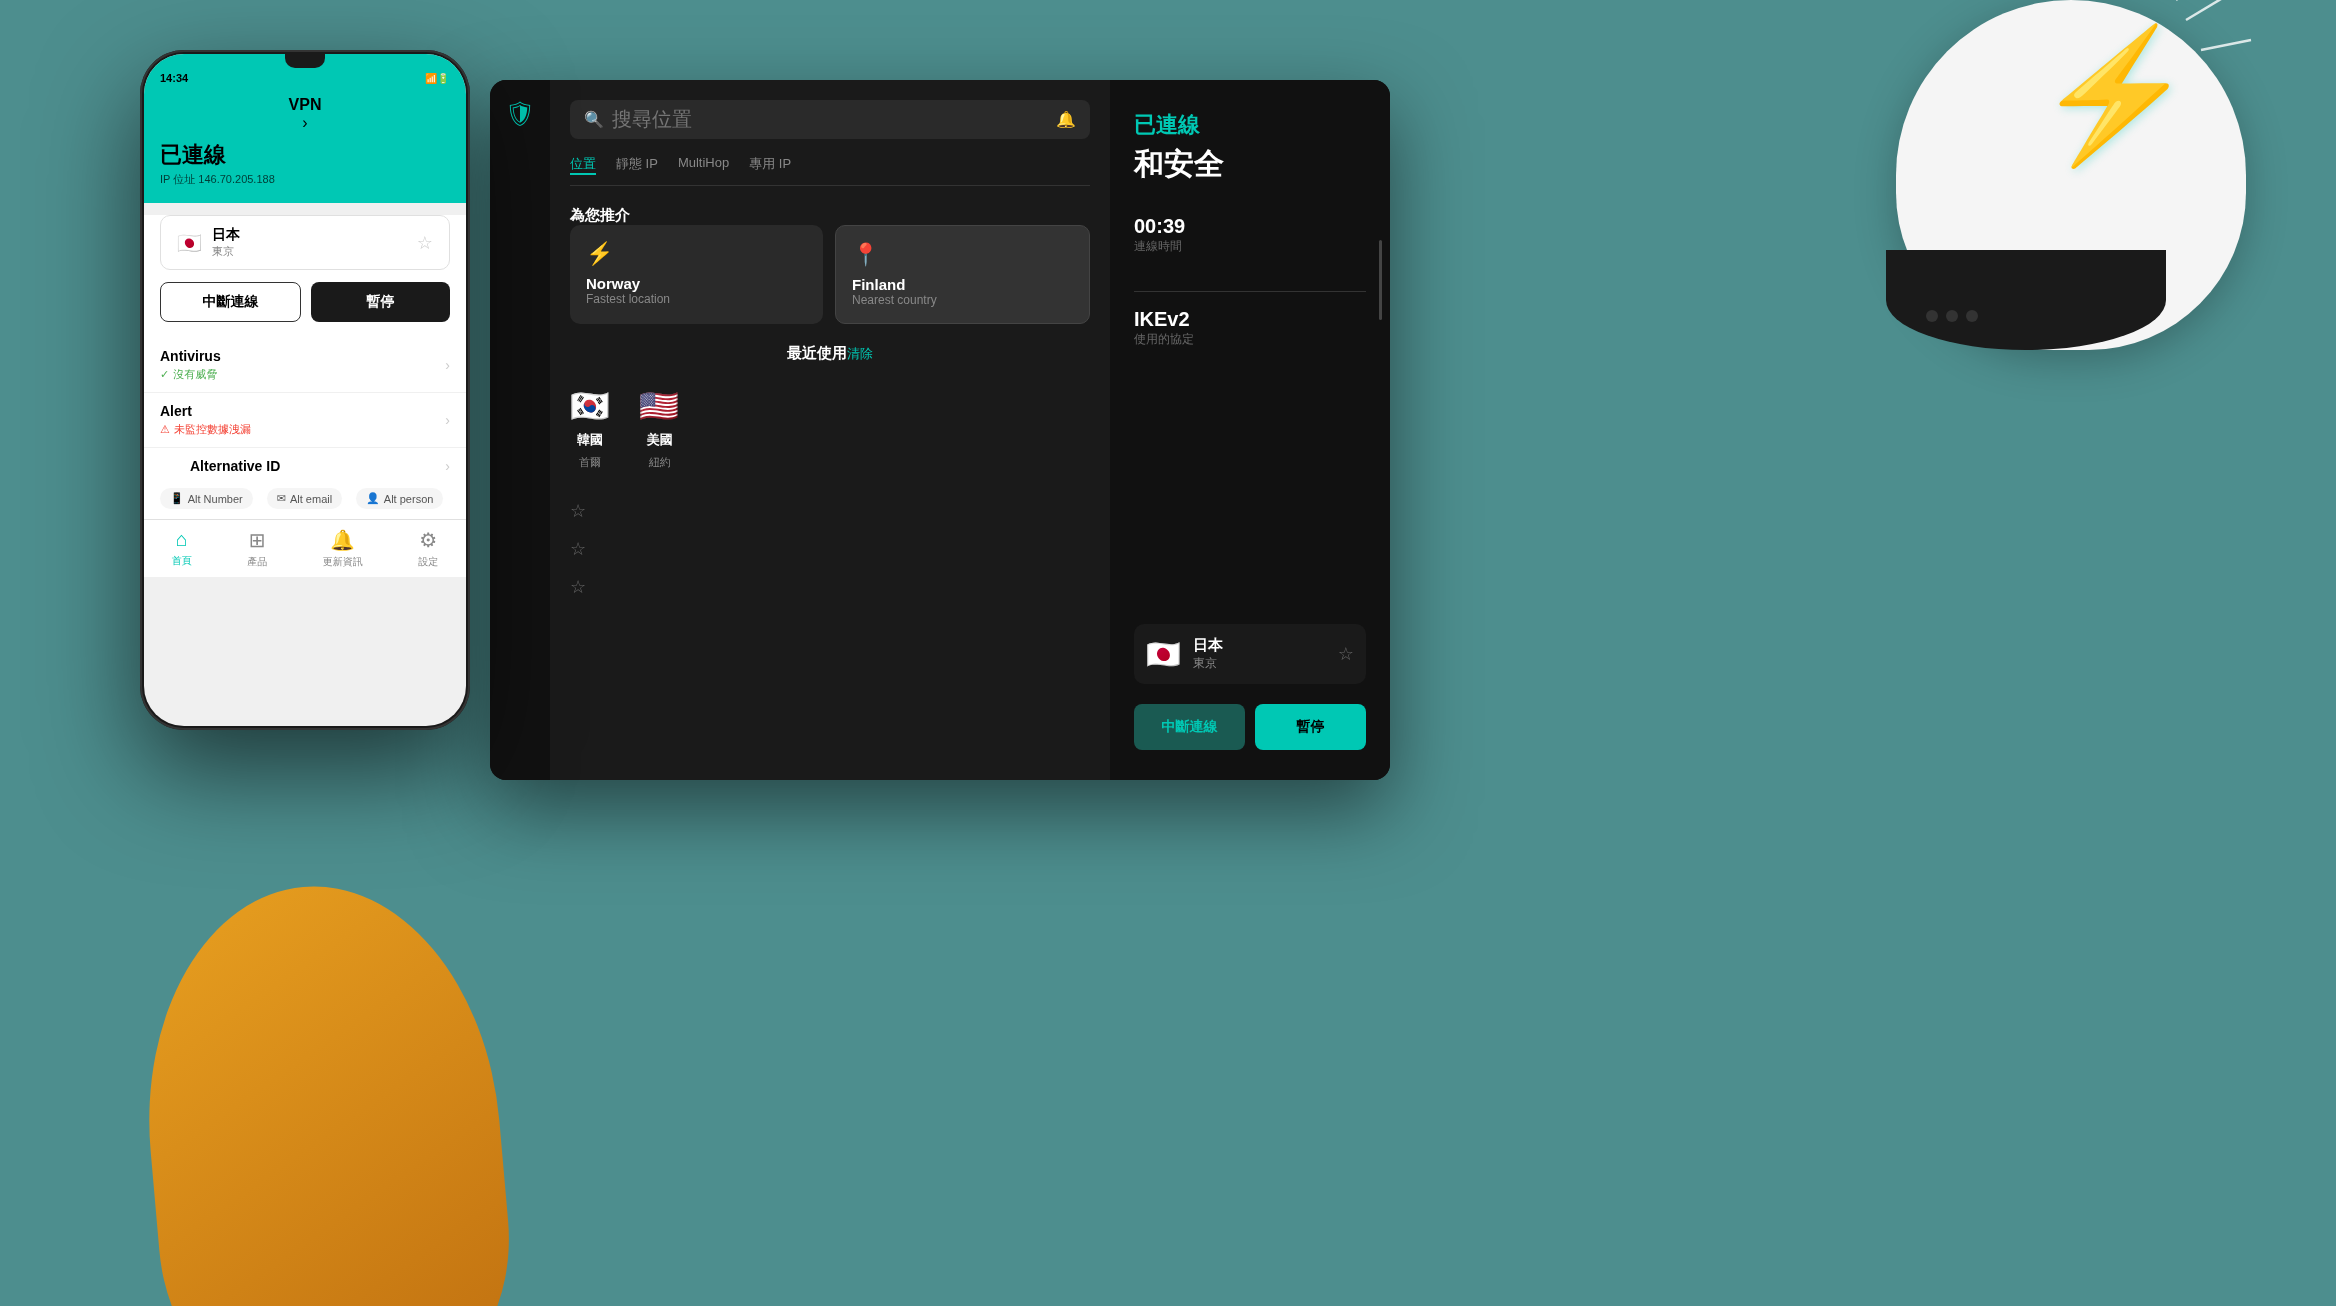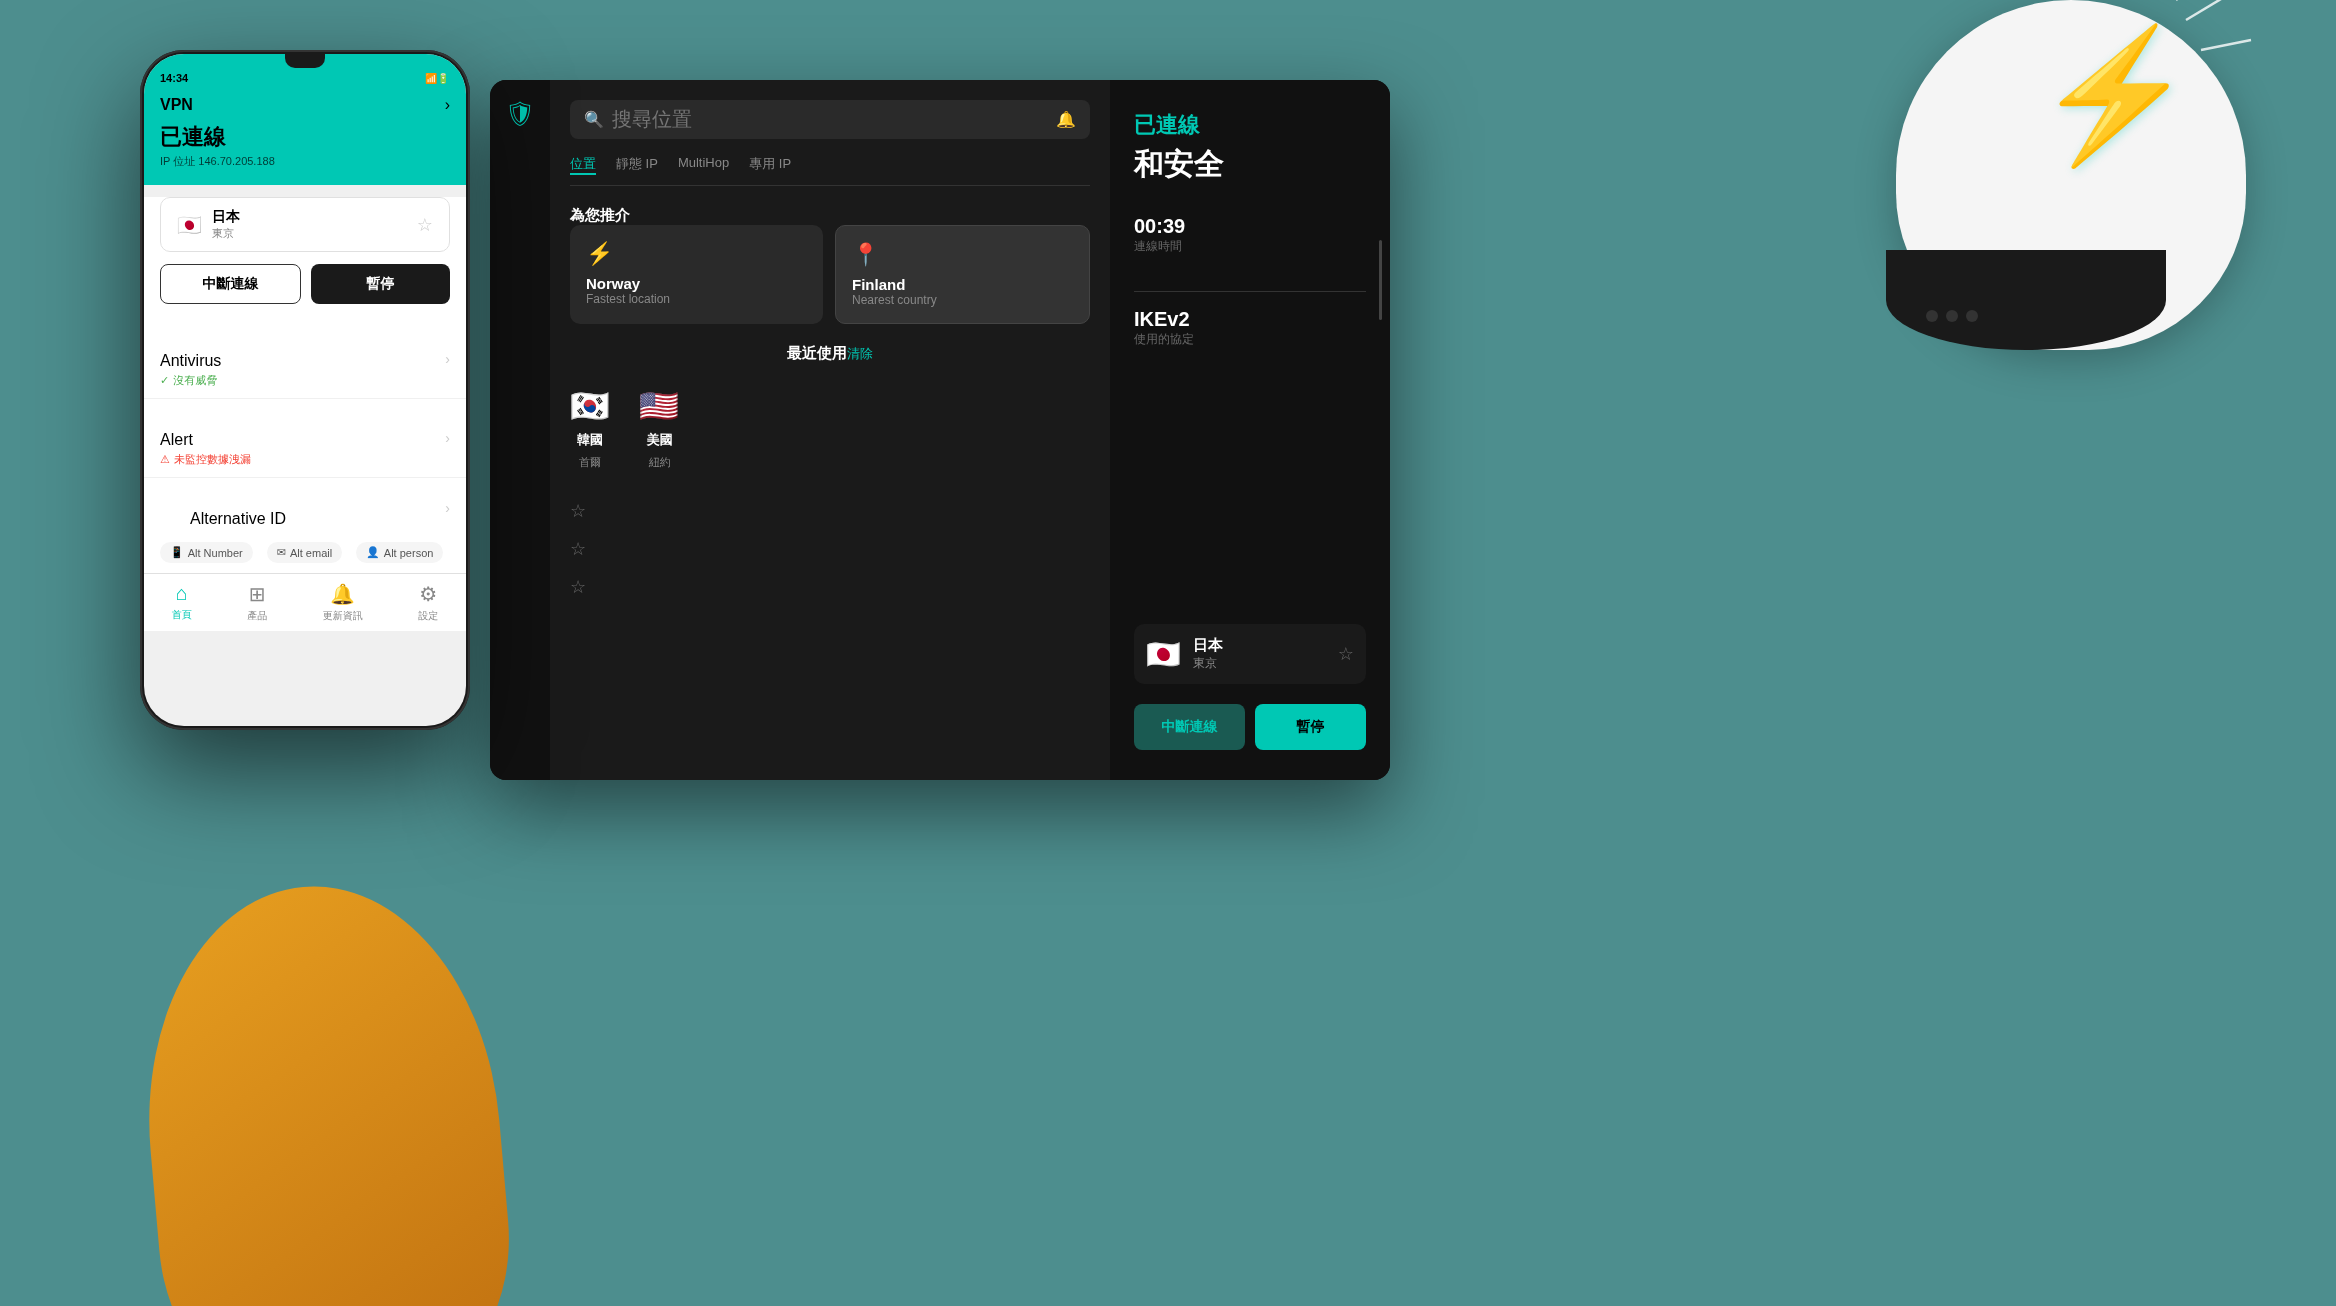--- a/index.html
+++ b/index.html
@@ -354,20 +354,21 @@
       background: #1a1a1a;
       border-radius: 0 0 10px 10px;
     }
 
     .phone-nav-bar {
       display: flex;
       justify-content: space-between;
       align-items: center;
       padding: 6px 16px;
       background: #00c8b4;
+      flex-direction: column;
     }
 
     .phone-nav-title {
       font-size: 16px;
       font-weight: 600;
       color: #000;
     }
 
     .phone-nav-arrow {
       color: #000;
@@ -451,24 +452,23 @@
 
     .feature-item {
       display: flex;
       align-items: center;
       justify-content: space-between;
       padding: 10px 16px;
       border-bottom: 1px solid #f0f0f0;
     }
 
     .feature-item-left .title {
-      font-size: 16px;
-      font-weight: 400;
-      color: #000;
-      margin-top: 22px;
+      font-size: 14px;
+      font-weight: 700;
+      color: #000;
     }
 
     .feature-item-left .subtitle {
       font-size: 11px;
       color: #4CAF50;
       display: flex;
       align-items: center;
       gap: 4px;
       margin-top: 3px;
     }

